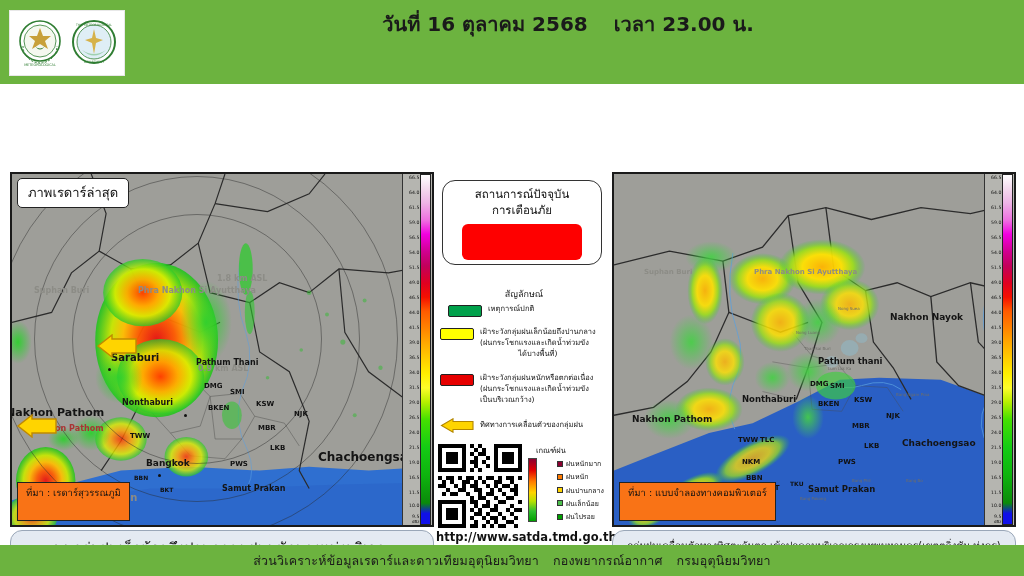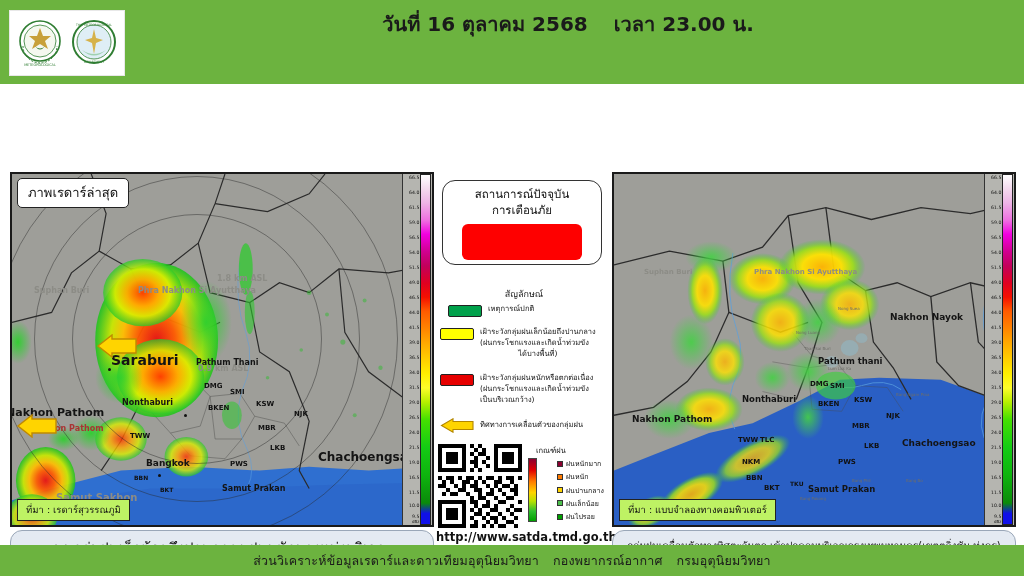--- a/index.html
+++ b/index.html
@@ -55,22 +55,22 @@
     position:absolute; top:4px; z-index:30;
     background:#ffffff; border:1.5px solid #222;
     padding:3px 10px 4px 10px; font-size:13px; color:#111;
     white-space:nowrap; border-radius:5px;
   }
   #panel-radar .panel-title   { left:5px; }
   #panel-forecast .panel-title{ left:8px; }
 
   .panel-source {
     position:absolute; bottom:4px; left:5px; z-index:30;
-    background:#bef264; border:1.2px solid #222;
-    padding:2px 8px 3px 8px; font-size:9.5px; color:#111;
+    background:#f97316; border:1.2px solid #222;
+    padding:2px 8px 20px 8px; font-size:9.5px; color:#111;
     white-space:nowrap;
   }
 
   
   .map { position:absolute; inset:0; }
   .map .land { position:absolute; inset:0; background:#9e9e99; }
   .map svg.geo { position:absolute; inset:0; width:100%; height:100%; }
 
   
   .scale {
@@ -292,21 +292,21 @@
 
       <div class="ring" style="left:60px; top:40px; width:250px; height:250px;"></div>
       <div class="ring" style="left:22px; top:2px; width:326px; height:326px;"></div>
       <div class="ring" style="left:-16px; top:-36px; width:402px; height:402px;"></div>
 
       <div class="mlabel ghost" style="left:205px; top:100px; font-size:8px;">1.8 km ASL</div>
       <div class="mlabel ghost" style="left:186px; top:190px; font-size:8px;">0.9 km ASL</div>
 
       <div class="mlabel ghost" style="left:22px; top:112px; font-size:8px;">Suphan Buri</div>
       <div class="mlabel ghost" style="left:126px; top:112px; font-size:8px;">Phra Nakhon Si Ayutthaya</div>
-      <div class="mlabel" style="left:84px; top:178px; font-size:14px;padding-left:15px;">Saraburi</div>
+      <div class="mlabel" style="left:84px; top:178px; font-size:10px;padding-left:15px;">Saraburi</div>
       <div class="mlabel" style="left:184px; top:184px; font-size:8px;">Pathum Thani</div>
       <div class="mlabel" style="left:110px; top:224px; font-size:8px;">Nonthaburi</div>
       <div class="mlabel" style="left:-6px; top:232px; font-size:11px;">Nakhon Pathom</div>
       <div class="mlabel" style="left:20px; top:250px; font-size:8px; color:#a33;">Nakhon Pathom</div>
       <div class="mlabel" style="left:134px; top:284px; font-size:9px;">Bangkok</div>
       <div class="mlabel" style="left:210px; top:310px; font-size:8px;">Samut Prakan</div>
       <div class="mlabel ghost" style="left:44px; top:318px; font-size:10px;">Samut Sakhon</div>
       <div class="mlabel" style="left:306px; top:276px; font-size:12px;">Chachoengsao</div>
 
       <div class="dcode" style="left:192px; top:208px;">DMG</div>

